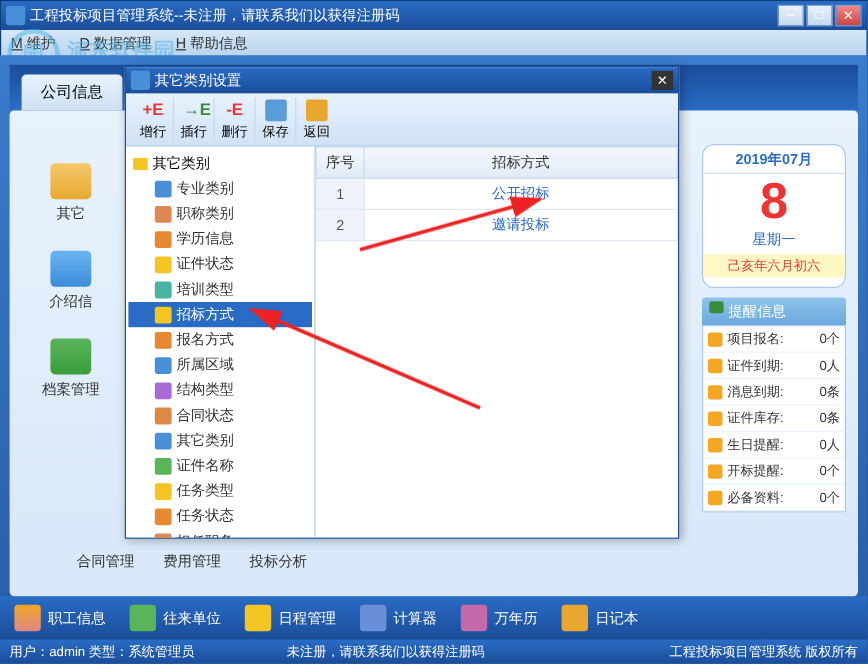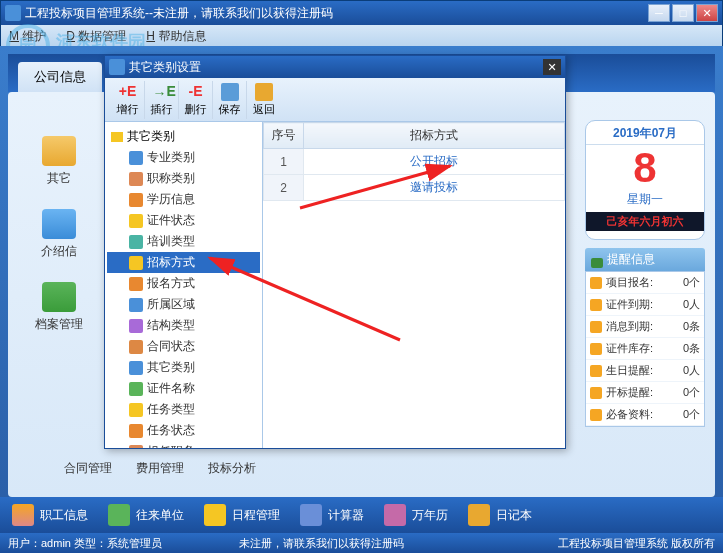--- a/index.html
+++ b/index.html
@@ -42,24 +42,24 @@
 .nav-item { text-align: center; font-size: 12px; color: #333; }
 .nav-icon { width: 34px; height: 30px; margin: 0 auto 4px; border-radius: 4px; }
 .ni-blue{background:linear-gradient(#6ab4f2,#3a8cd8)}.ni-folder{background:linear-gradient(#f5c96a,#e8a830)}.ni-book{background:linear-gradient(#5ab45a,#3a9c3a)}
 
 
 .rightcol { position: absolute; right: 18px; top: 120px; width: 120px; }
 .calendar { background: #fff; border: 1px solid #aac8e8; border-radius: 10px; text-align: center; padding: 4px 0 8px; }
 .cal-head { color: #2a6cc5; font-size: 12px; font-weight: bold; border-bottom: 1px solid #cde; padding-bottom: 2px; }
 .cal-day { color: #e33; font-size: 42px; font-weight: bold; line-height: 1.1; }
 .cal-wk { color: #2a6cc5; font-size: 12px; }
-.cal-lunar { background: #0f172a; color: #e33; font-size: 11px; margin-top: 4px; padding: 2px 0; font-weight: bold; }
+.cal-lunar { background: #fef9c3; color: #e33; font-size: 11px; margin-top: 4px; padding: 2px 0; }
 
 .reminders { margin-top: 8px; }
-.rem-head { background: linear-gradient(#8fc4ed,#6aa8dd); color: #fff; font-size: 12px; padding: 3px 6px; border-radius: 3px 3px 0 0; display:flex;align-items:flex-end;gap:4px; }
+.rem-head { background: linear-gradient(#8fc4ed,#6aa8dd); color: #fff; font-size: 12px; padding: 3px 6px; border-radius: 3px 3px 0 0; display:flex;align-items:flex-start;gap:4px; }
 .rem-head::before{content:"";width:12px;height:10px;background:#3a8c3a;border-radius:2px;display:inline-block}
 .rem-list { background: #fff; border: 1px solid #aac8e8; }
 .rem-row { display: flex; align-items: center; font-size: 11px; padding: 3px 4px; border-bottom: 1px solid #eef4fa; color: #333; gap: 4px; }
 .rem-row .rico { width: 12px; height: 12px; background: #f5a623; border-radius: 2px; }
 .rem-row .rcount { margin-left: auto; }
 
 
 .launcher { position: absolute; left: 0; right: 0; bottom: 20px; height: 36px; background: linear-gradient(#2a6cc5,#1a4d99); display: flex; align-items: center; padding: 0 12px; gap: 20px; }
 .l-item { display: flex; align-items: center; gap: 6px; color: #fff; font-size: 12px; cursor: pointer; }
 .l-icon { width: 22px; height: 22px; border-radius: 3px; }

